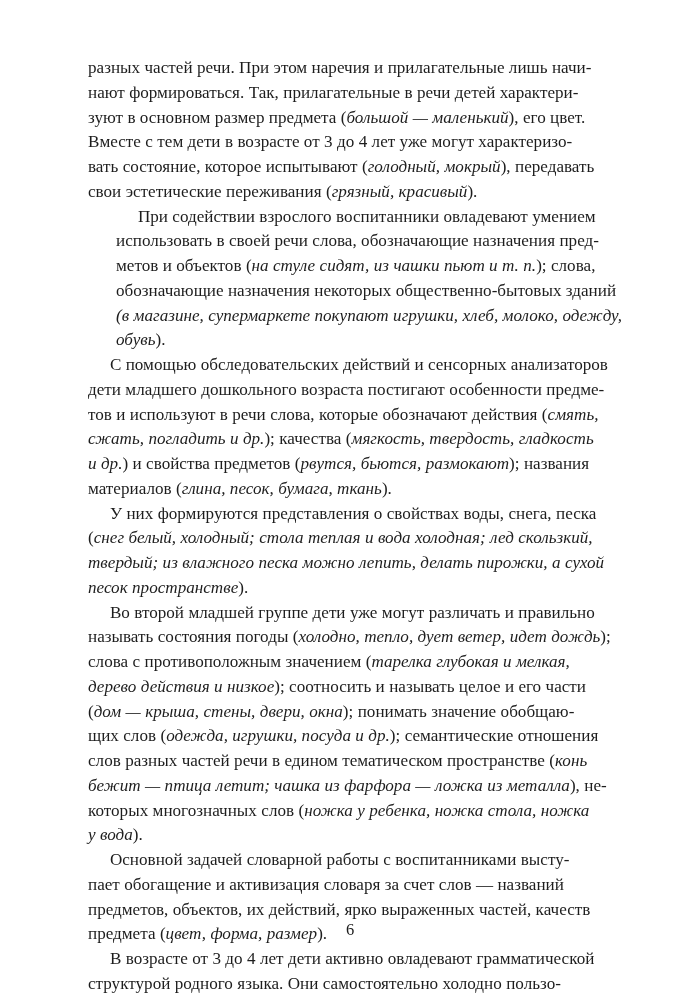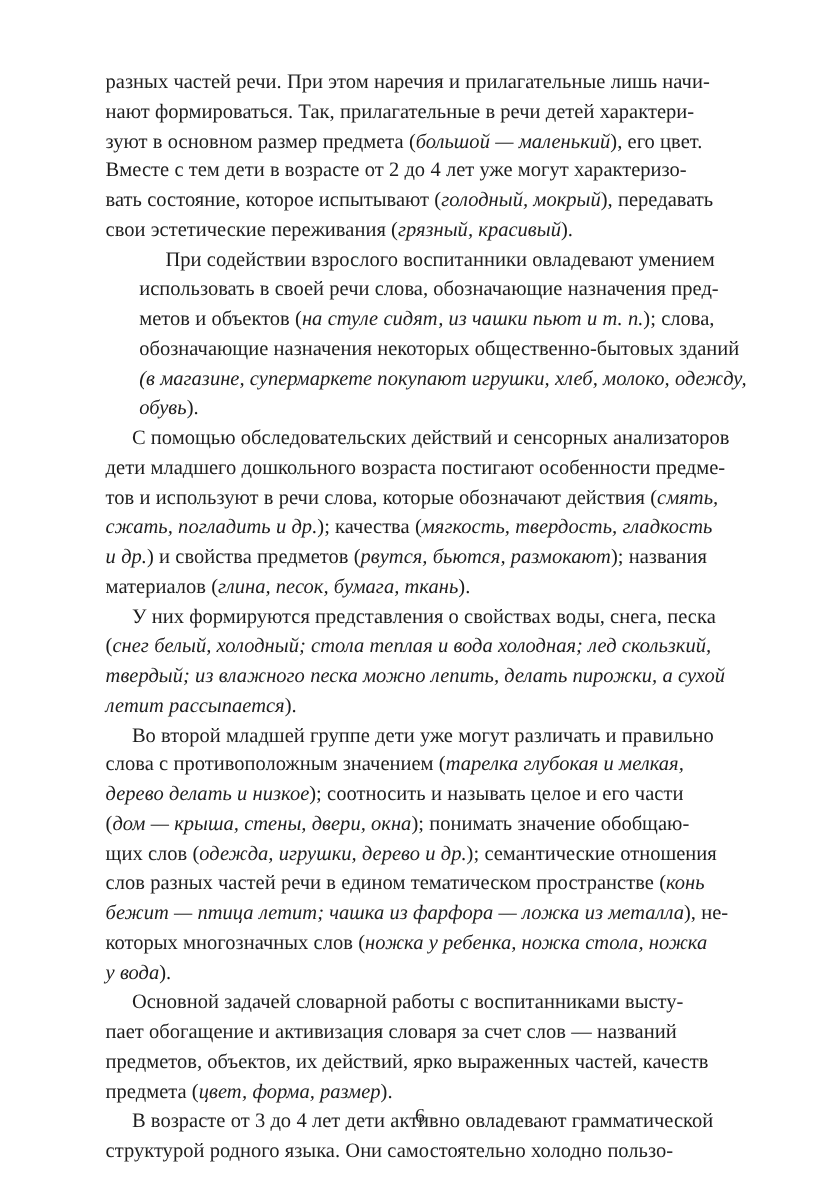--- a/index.html
+++ b/index.html
@@ -67,21 +67,21 @@
 <body>
 
 <div class="page">
 
   <div class="text-column">
 
     <p class="para">
       <span class="ln">разных частей речи. При этом наречия и прилагательные лишь начи-</span>
       <span class="ln">нают формироваться. Так, прилагательные в речи детей характери-</span>
       <span class="ln">зуют в основном размер предмета (<em>большой&nbsp;— маленький</em>), его цвет.</span>
-      <span class="ln">Вместе с тем дети в возрасте от 2 до 4 лет уже могут характеризо-</span>
+      <span class="ln">Вместе с тем дети в возрасте от 3 до 4 лет уже могут характеризо-</span>
       <span class="ln">вать состояние, которое испытывают (<em>голодный, мокрый</em>), передавать</span>
       <span class="ln">свои эстетические переживания (<em>грязный, красивый</em>).</span>
     </p>
 
     <p class="para indent">
       <span class="ln">&nbsp;&nbsp;&nbsp;&nbsp;&nbsp;При содействии взрослого воспитанники овладевают умением</span>
       <span class="ln">использовать в своей речи слова, обозначающие назначения пред-</span>
       <span class="ln">метов и объектов (<em>на стуле сидят, из чашки пьют и т. п.</em>); слова,</span>
       <span class="ln">обозначающие назначения некоторых общественно-бытовых зданий</span>
       <span class="ln"><em>(в магазине, супермаркете покупают игрушки, хлеб, молоко, одежду,</em></span>
@@ -94,29 +94,30 @@
       <span class="ln">тов и используют в речи слова, которые обозначают действия (<em>смять,</em></span>
       <span class="ln"><em>сжать, погладить и др.</em>); качества (<em>мягкость, твердость, гладкость</em></span>
       <span class="ln"><em>и др.</em>) и свойства предметов (<em>рвутся, бьются, размокают</em>); названия</span>
       <span class="ln">материалов (<em>глина, песок, бумага, ткань</em>).</span>
     </p>
 
     <p class="para">
       <span class="ln">&nbsp;&nbsp;&nbsp;&nbsp;&nbsp;У них формируются представления о свойствах воды, снега, песка</span>
       <span class="ln">(<em>снег белый, холодный; стола теплая и вода холодная; лед скользкий,</em></span>
       <span class="ln"><em>твердый; из влажного песка можно лепить, делать пирожки, а сухой</em></span>
-      <span class="ln"><em>летит рассыпается</em>).</span>
+      <span class="ln"><em>песок пространстве</em>).</span>
     </p>
 
     <p class="para">
       <span class="ln">&nbsp;&nbsp;&nbsp;&nbsp;&nbsp;Во второй младшей группе дети уже могут различать и правильно</span>
+      <span class="ln">называть состояния погоды (<em>холодно, тепло, дует ветер, идет дождь</em>);</span>
       <span class="ln">слова с противоположным значением (<em>тарелка глубокая и мелкая,</em></span>
-      <span class="ln"><em>дерево делать и низкое</em>); соотносить и называть целое и его части</span>
+      <span class="ln"><em>дерево действия и низкое</em>); соотносить и называть целое и его части</span>
       <span class="ln">(<em>дом&nbsp;— крыша, стены, двери, окна</em>); понимать значение обобщаю-</span>
-      <span class="ln">щих слов (<em>одежда, игрушки, дерево и др.</em>); семантические отношения</span>
+      <span class="ln">щих слов (<em>одежда, игрушки, посуда и др.</em>); семантические отношения</span>
       <span class="ln">слов разных частей речи в едином тематическом пространстве (<em>конь</em></span>
       <span class="ln"><em>бежит&nbsp;— птица летит; чашка из фарфора&nbsp;— ложка из металла</em>), не-</span>
       <span class="ln">которых многозначных слов (<em>ножка у ребенка, ножка стола, ножка</em></span>
       <span class="ln"><em>у вода</em>).</span>
     </p>
 
     <p class="para">
       <span class="ln">&nbsp;&nbsp;&nbsp;&nbsp;&nbsp;Основной задачей словарной работы с воспитанниками высту-</span>
       <span class="ln">пает обогащение и активизация словаря за счет слов&nbsp;— названий</span>
       <span class="ln">предметов, объектов, их действий, ярко выраженных частей, качеств</span>

